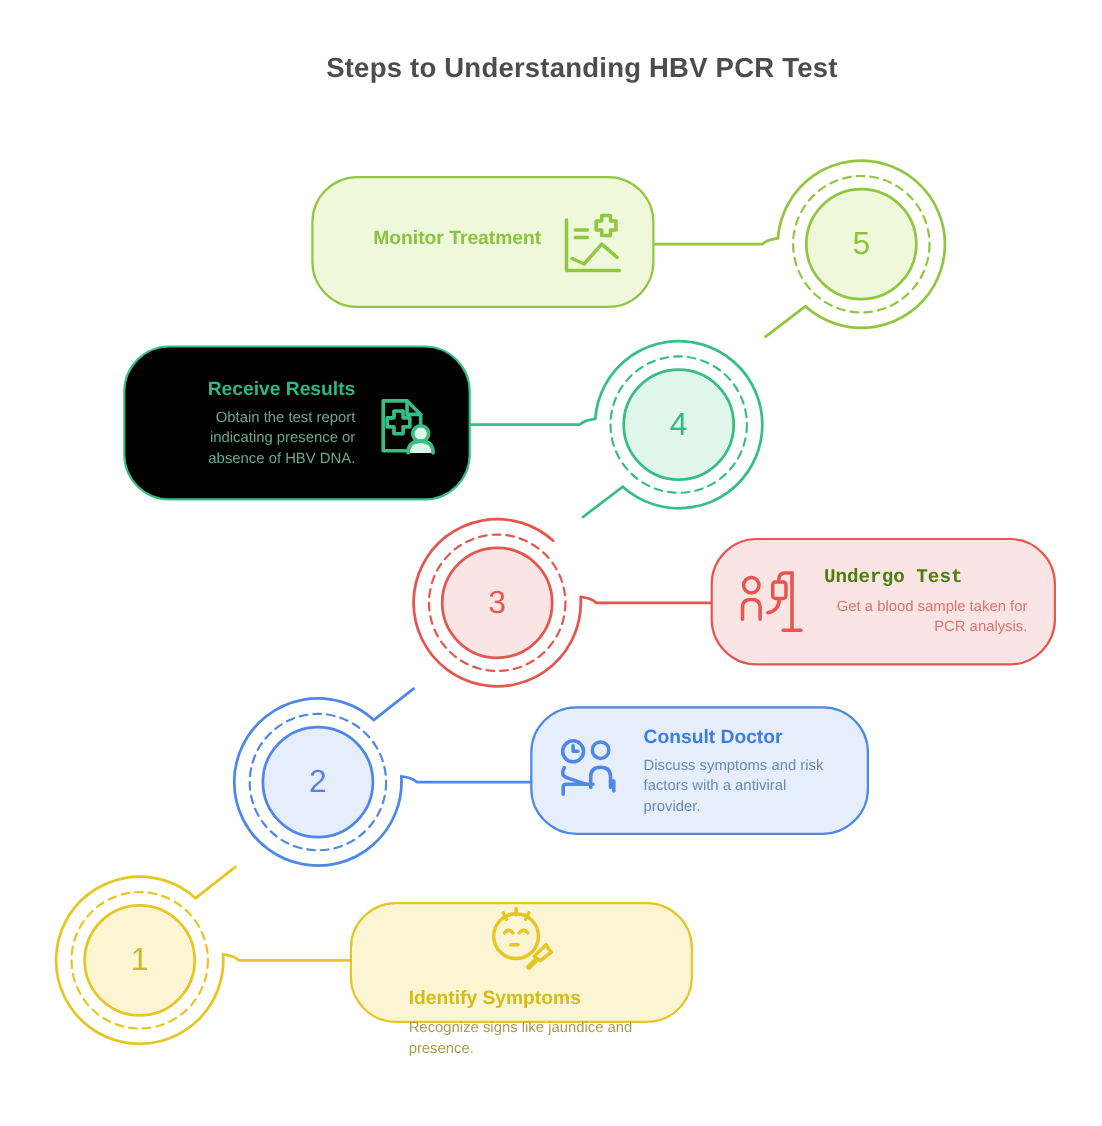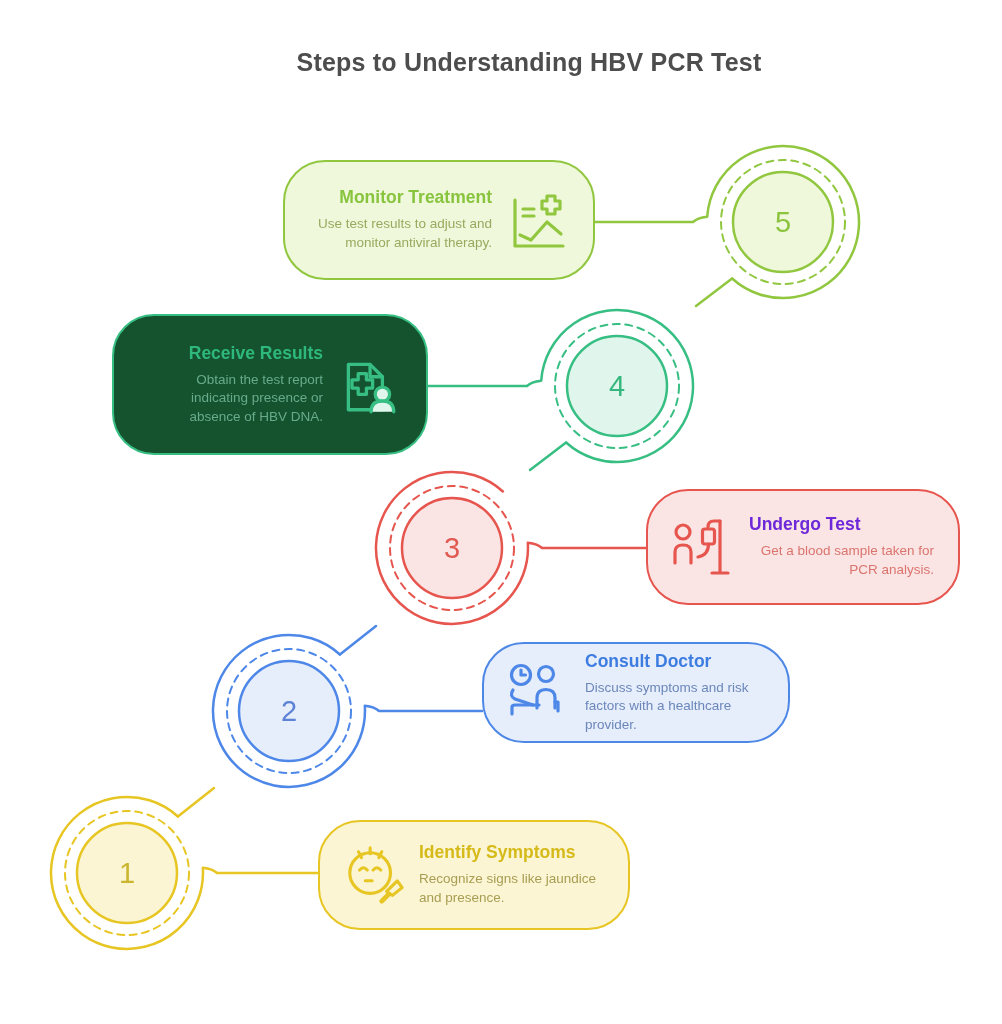--- a/index.html
+++ b/index.html
@@ -75,33 +75,32 @@
 
   <div class="num" style="left: 97px; top: 843px; color: rgb(203, 182, 47);">1</div>
   <div class="num" style="left: 259px; top: 681px; color: rgb(92, 131, 214);">2</div>
   <div class="num" style="left: 422px; top: 518px; color: rgb(224, 90, 82);">3</div>
   <div class="num" style="left: 587px; top: 356px; color: rgb(53, 184, 125);">4</div>
   <div class="num" style="left: 753px; top: 192px; color: rgb(140, 196, 62);">5</div>
 
   <div class="card right-card" style="left: 283px; top: 160px; width: 312px; height: 120px; border-color: rgb(145, 199, 63); background-color: rgb(239, 248, 218);">
     <div class="txt">
       <div class="card-title" style="color: rgb(136, 196, 62);">Monitor Treatment</div>
-      <div class="card-desc" style="max-width: 205px; color: rgb(154, 169, 95);">Use test results to adjust and monitor antiviral therapy.</div>
     </div>
     <div class="icon-box">
       <svg width="64" height="64" viewBox="0 0 64 64" fill="none" stroke-width="3.2" stroke-linecap="round" stroke-linejoin="round" stroke="#91c73f">
         <path d="M 10 12 V 58 H 58"></path>
         <path d="M 18 21 H 29 M 18 28 H 29"></path>
         <path d="M 42 8 H 50 V 13 H 55 V 21 H 50 V 26 H 42 V 21 H 37 V 13 H 42 Z"></path>
         <path d="M 15 47 L 26 52 L 42 34 L 56 46"></path>
       </svg>
     </div>
   </div>
 
-  <div class="card right-card" style="left: 112px; top: 314px; width: 316px; height: 141px; border-color: rgb(55, 190, 131); background-color: #14532d;">
+  <div class="card right-card" style="left: 112px; top: 314px; width: 316px; height: 141px; border-color: rgb(55, 190, 131); background-color: #000000;">
     <div class="txt">
       <div class="card-title" style="color: rgb(47, 184, 123);">Receive Results</div>
       <div class="card-desc" style="max-width: 160px; color: rgb(104, 170, 140); text-align: right;">Obtain the test report indicating presence or absence of HBV DNA.</div>
     </div>
     <div class="icon-box">
       <svg width="66" height="66" viewBox="0 0 64 64" fill="none" stroke-width="3.2" stroke-linecap="round" stroke-linejoin="round" stroke="#37be83">
         <path d="M 12 56 V 12 H 33 L 45 24 V 56 Z"></path>
         <path d="M 33 12 V 24 H 45"></path>
         <path d="M 21.5 21 H 29.5 V 27 H 35.5 V 35 H 29.5 V 41 H 21.5 V 35 H 15.5 V 27 H 21.5 Z"></path>
         <circle cx="45" cy="41" r="7" fill="#e0f6ec"></circle>
@@ -116,44 +115,44 @@
         <circle cx="11" cy="17" r="7"></circle>
         <path d="M 3 48 V 37 Q 3 30 11 30 Q 19 30 19 37 V 48"></path>
         <path d="M 48 6 V 56"></path>
         <path d="M 48 6 H 42 Q 36 6 36 12"></path>
         <rect x="30.5" y="14" width="12" height="15" rx="2.5" fill="#fbe5e4"></rect>
         <path d="M 36.5 29 Q 36.5 40 26 42"></path>
         <path d="M 40 58 H 56"></path>
       </svg>
     </div>
     <div class="txt">
-      <div class="card-title" style="color: #6d28d9;">Undergo Test</div>
+      <div class="card-title" style="color: #4d7c0f; font-family: Liberation Mono, monospace;">Undergo Test</div>
       <div class="card-desc" style="max-width: 200px; color: rgb(218, 116, 110); text-align: right;">Get a blood sample taken for PCR analysis.</div>
     </div>
   </div>
 
-  <div class="card" style="left: 482px; top: 642px; width: 308px; height: 101px; border-color: rgb(77, 135, 232); background-color: rgb(230, 237, 251);">
+  <div class="card" style="left: 482px; top: 642px; width: 308px; height: 117px; border-color: rgb(77, 135, 232); background-color: rgb(230, 237, 251);">
     <div class="icon-box">
       <svg width="64" height="64" viewBox="0 0 64 64" fill="none" stroke-width="3.2" stroke-linecap="round" stroke-linejoin="round" stroke="#4d87e8">
         <circle cx="13" cy="14" r="9.5"></circle>
         <path d="M 13 9 V 14 H 17.5"></path>
         <circle cx="38" cy="13" r="7.5"></circle>
         <path d="M 29 47 V 37 Q 29 28.5 38 28.5 Q 47 28.5 47 37 V 47"></path>
         <path d="M 47 41 H 50 V 50"></path>
         <path d="M 5 29 Q 1 35 7 38 L 25 44"></path>
         <path d="M 4 53 V 46 Q 4 44 7 44 H 31"></path>
       </svg>
     </div>
     <div class="txt">
       <div class="card-title" style="color: rgb(61, 124, 224);">Consult Doctor</div>
-      <div class="card-desc" style="max-width: 182px; color: rgb(107, 135, 186);">Discuss symptoms and risk factors with a healthcare provider.</div>
+      <div class="card-desc" style="max-width: 182px; color: rgb(107, 135, 186);">Discuss symptoms and risk factors with a antiviral provider.</div>
     </div>
   </div>
 
-  <div class="card" style="left: 318px; top: 820px; width: 312px; height: 110px; border-color: rgb(231, 197, 34); background-color: rgb(251, 245, 211);">
+  <div class="card" style="left: 318px; top: 820px; width: 312px; height: 110px; border-color: rgb(231, 197, 34); background-color: rgb(251, 245, 211); flex-direction: column;">
     <div class="icon-box">
       <svg width="62" height="62" viewBox="0 0 64 64" fill="none" stroke-width="3.2" stroke-linecap="round" stroke-linejoin="round" stroke="#e7c522">
         <circle cx="27" cy="30" r="21"></circle>
         <path d="M 15 8 L 18 14 M 27 4 V 10 M 39 8 L 36 14"></path>
         <path d="M 16 27 Q 20 22 24 27 M 30 27 Q 34 22 38 27"></path>
         <path d="M 22 38 H 29"></path>
         <path d="M 39 59 L 47 51" stroke-width="5"></path>
         <path d="M 44 49 L 55 38 L 60 45 L 50 53 Z" fill="#fbf5d3"></path>
       </svg>
     </div>

